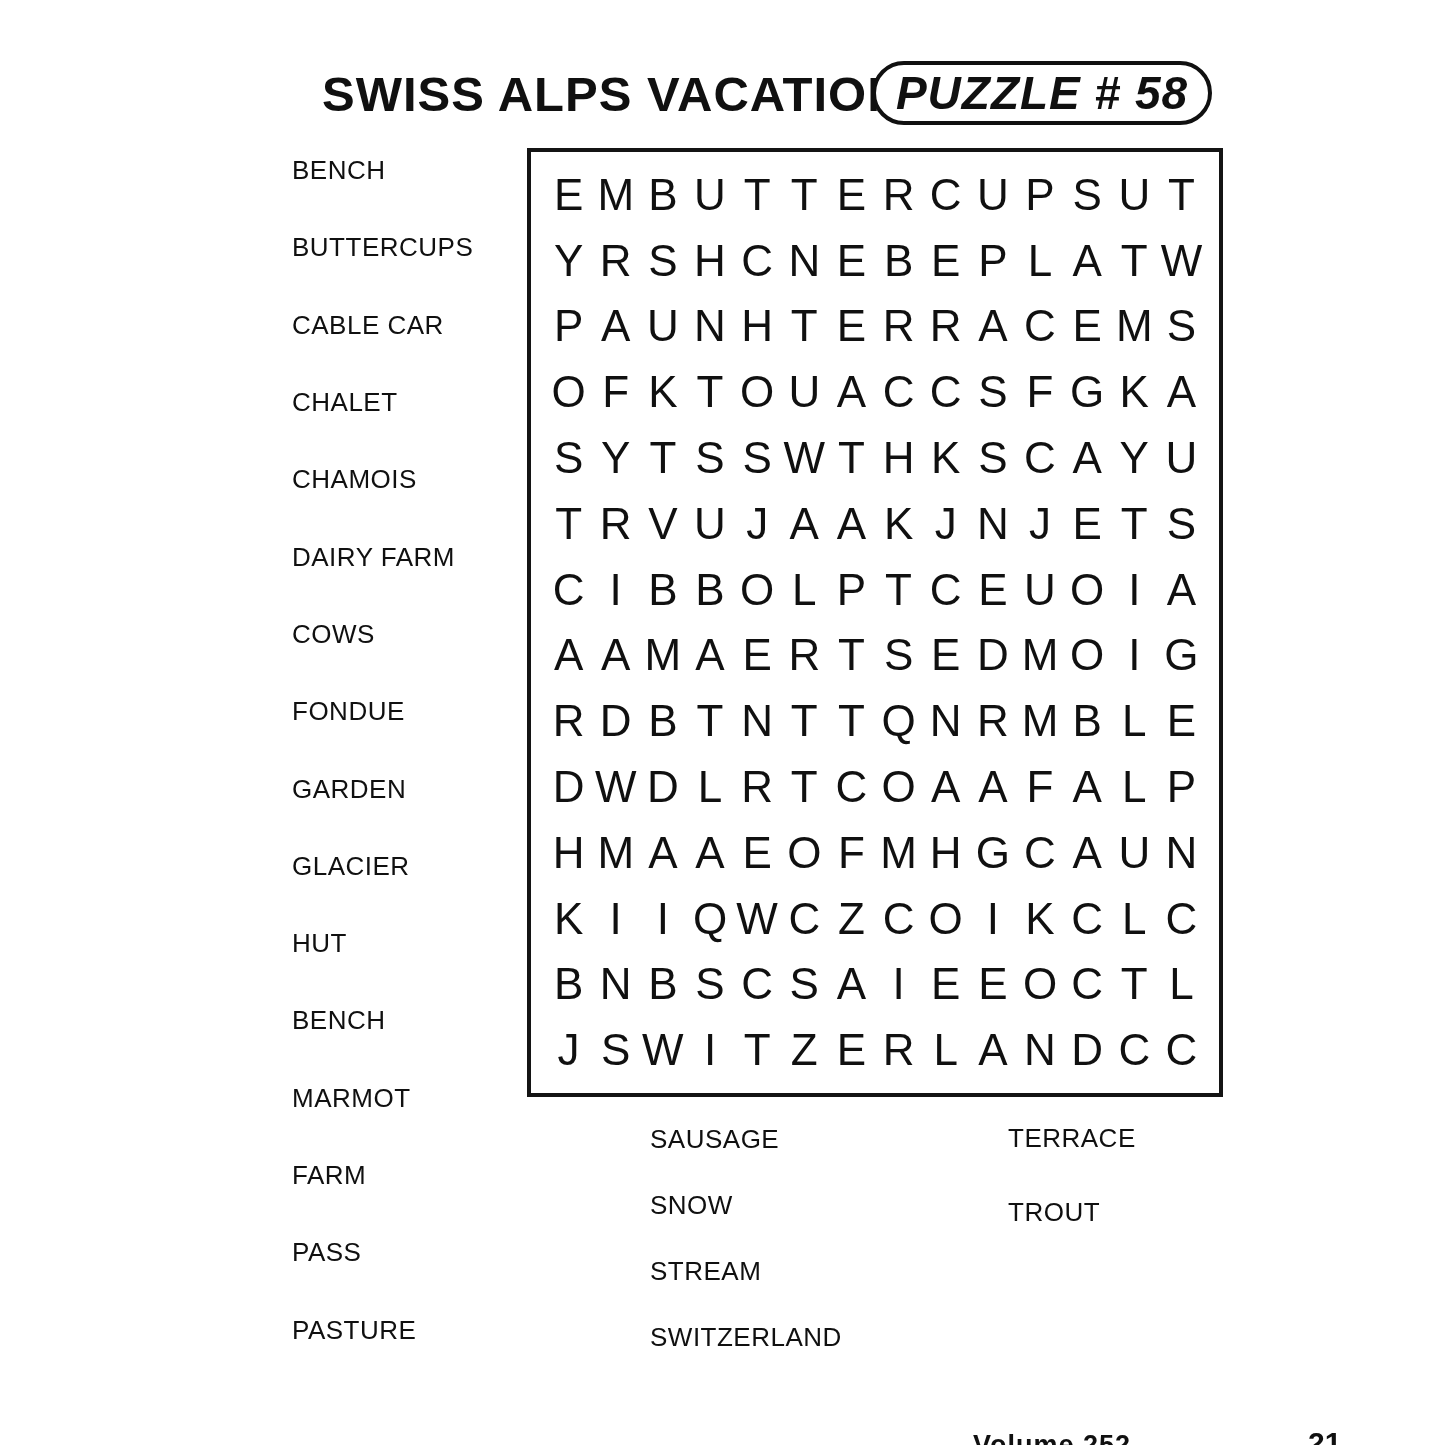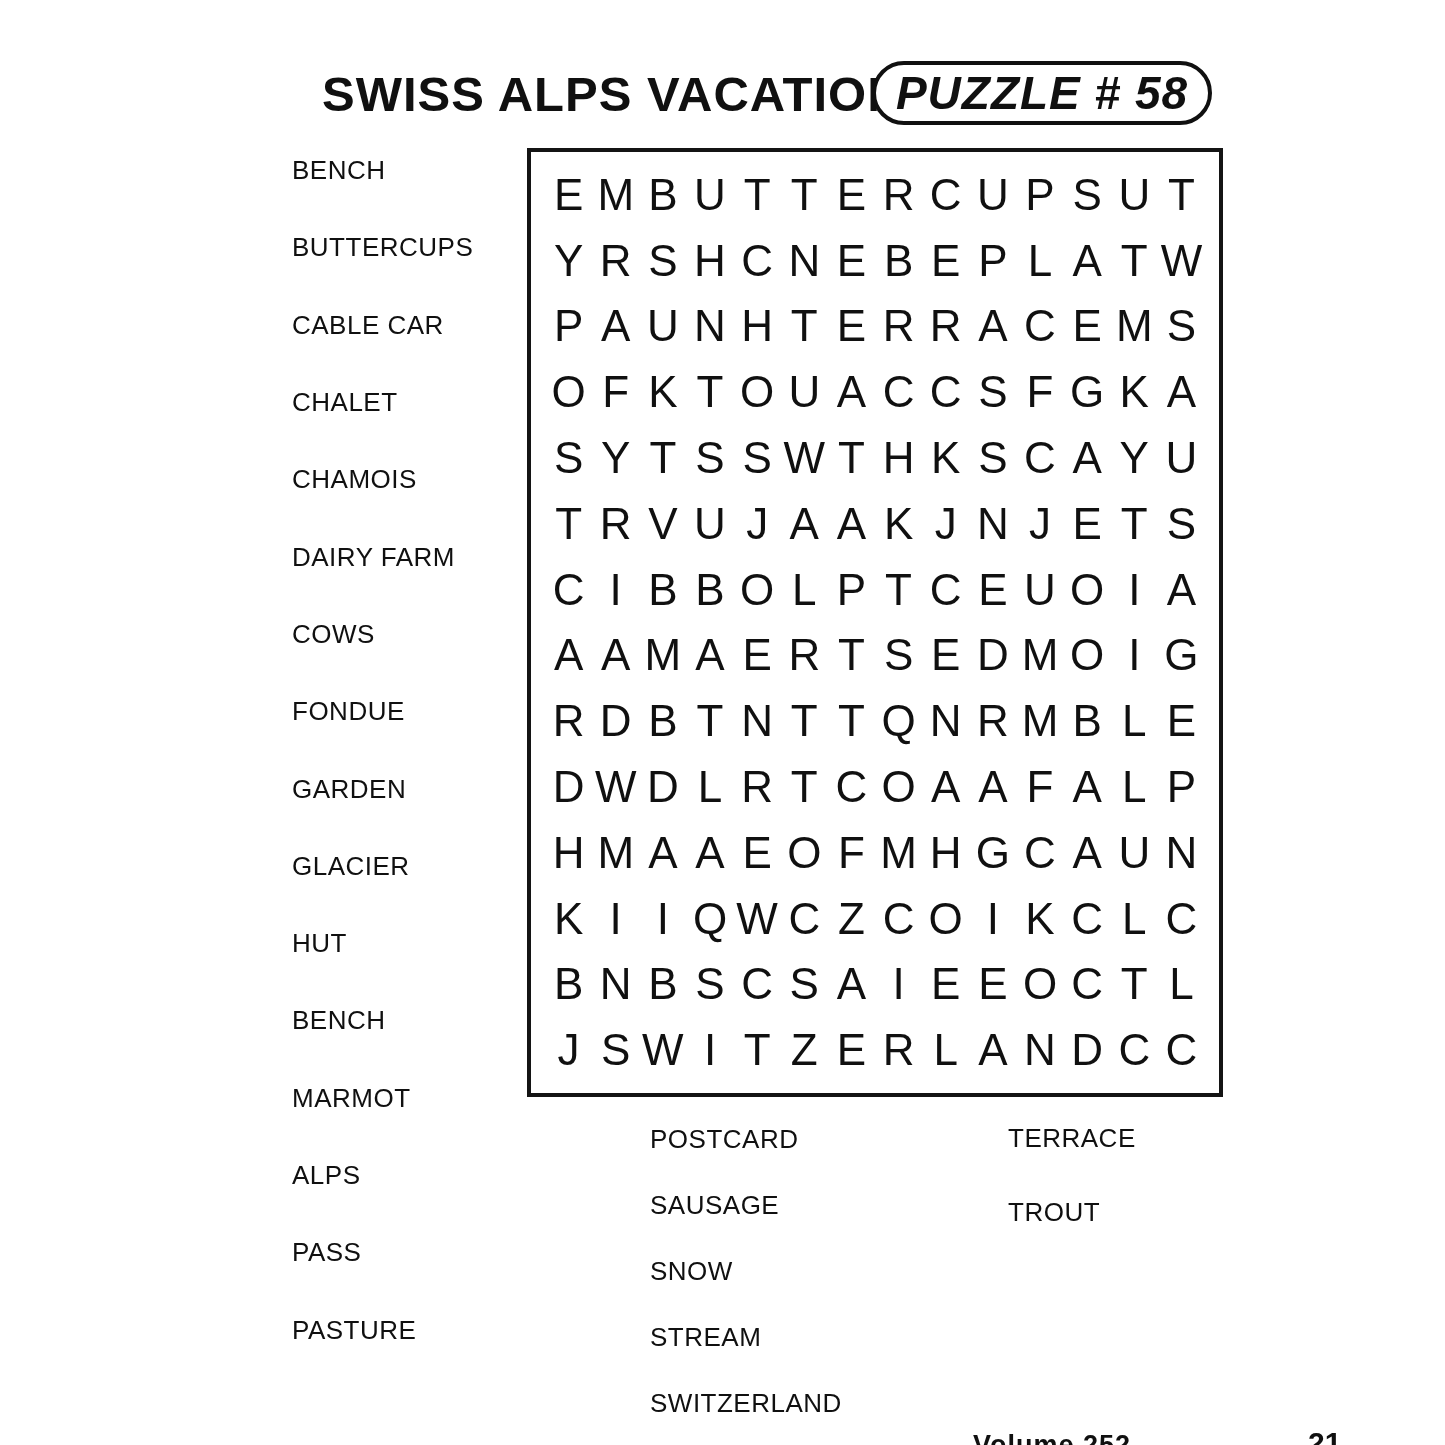--- a/index.html
+++ b/index.html
@@ -66,21 +66,21 @@
     <div class="word">CHALET</div>
     <div class="word">CHAMOIS</div>
     <div class="word">DAIRY FARM</div>
     <div class="word">COWS</div>
     <div class="word">FONDUE</div>
     <div class="word">GARDEN</div>
     <div class="word">GLACIER</div>
     <div class="word">HUT</div>
     <div class="word">BENCH</div>
     <div class="word">MARMOT</div>
-    <div class="word">ALPS</div>
+    <div class="word">FARM</div>
     <div class="word">PASS</div>
     <div class="word">PASTURE</div>
   </div>
 
 <div class="grid-box">
     <div class="grid-row">
       <div class="grid-cell">E</div>
       <div class="grid-cell">M</div>
       <div class="grid-cell">B</div>
       <div class="grid-cell">U</div>
@@ -299,21 +299,20 @@
       <div class="grid-cell">L</div>
       <div class="grid-cell">A</div>
       <div class="grid-cell">N</div>
       <div class="grid-cell">D</div>
       <div class="grid-cell">C</div>
       <div class="grid-cell">C</div>
     </div>
   </div>
 
 <div class="word-col bottom-words-1">
-    <div class="word">POSTCARD</div>
     <div class="word">SAUSAGE</div>
     <div class="word">SNOW</div>
     <div class="word">STREAM</div>
     <div class="word">SWITZERLAND</div>
   </div>
 
 <div class="word-col bottom-words-2">
     <div class="word">TERRACE</div>
     <div class="word">TROUT</div>
   </div>

